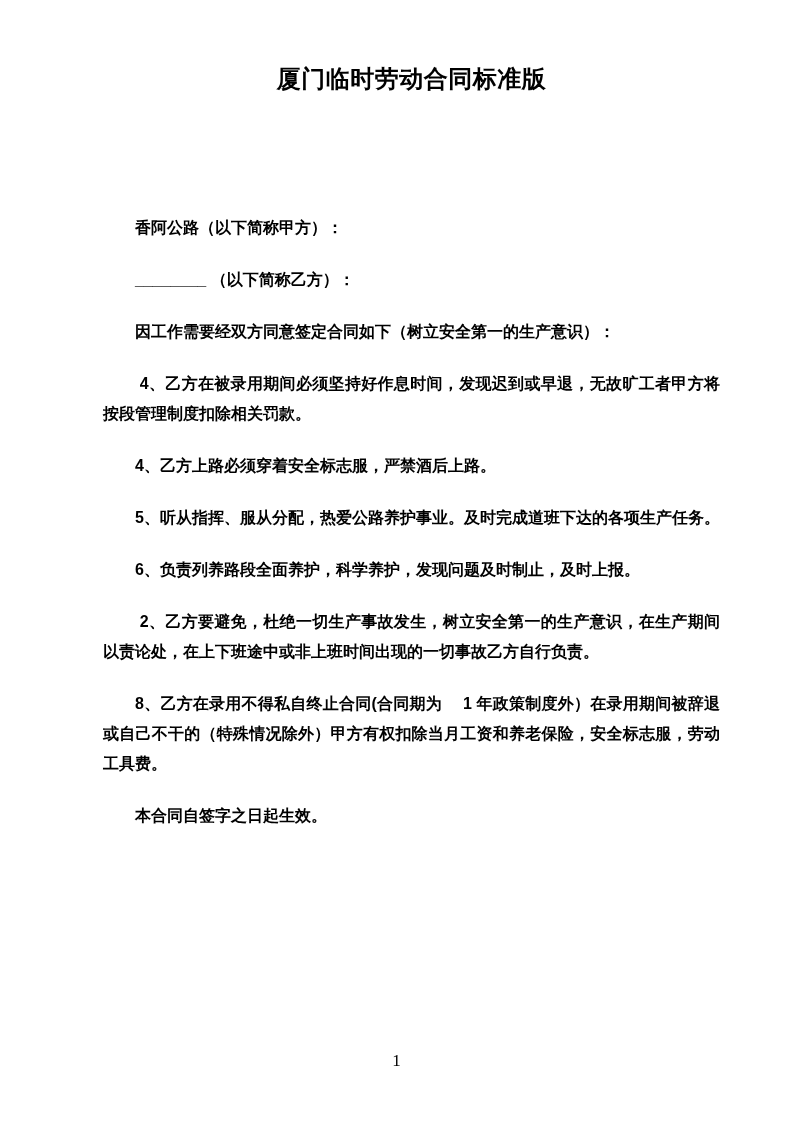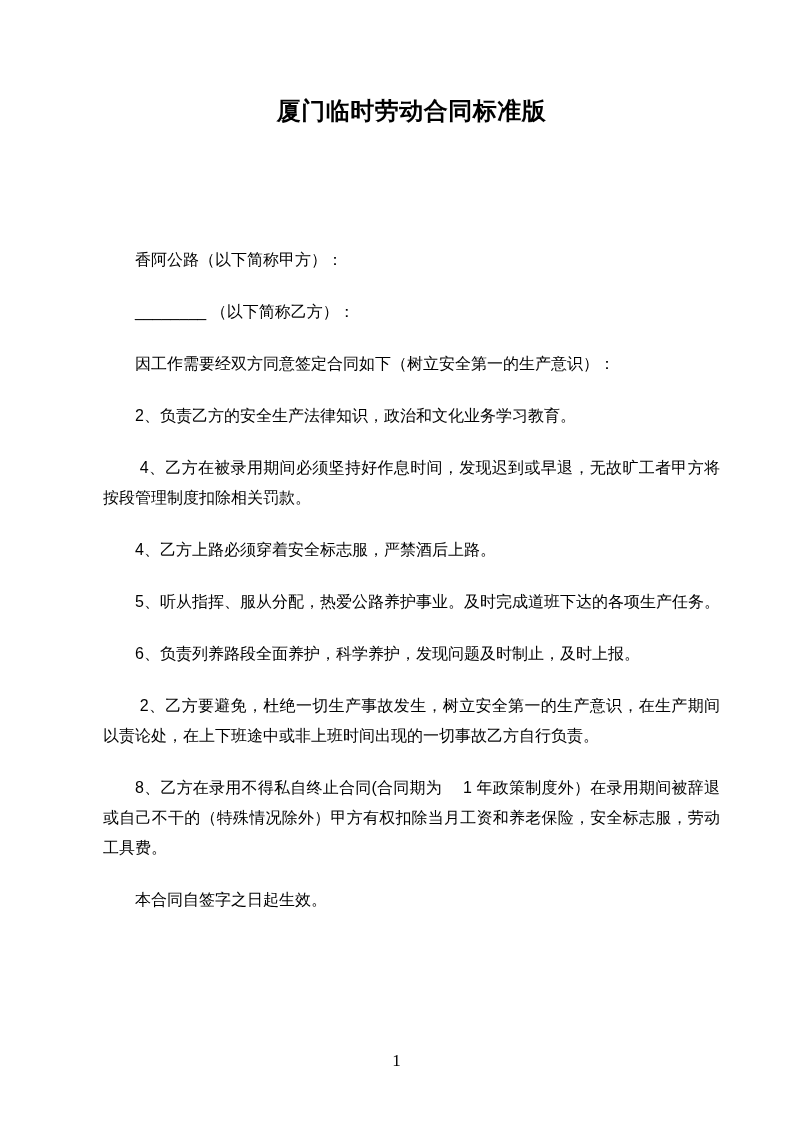--- a/index.html
+++ b/index.html
@@ -9,36 +9,36 @@
   }
   .page {
     position: relative;
     width: 793px;
     height: 1122px;
     margin: 0 auto;
     background: #ffffff;
     color: #000000;
     font-family: "Liberation Sans", "DejaVu Sans", sans-serif;
     box-sizing: border-box;
-    padding: 94px 73px 0 103px;
+    padding: 62px 73px 0 103px;
     overflow: hidden;
   }
   .doc-title {
     margin: 0 0 118px 0;
     font-size: 24px;
     line-height: 33px;
     font-weight: 700;
     text-align: center;
     letter-spacing: 0.5px;
   }
   .para {
     margin: 0 0 22px 0;
     font-size: 16px;
     line-height: 30px;
-    font-weight: 400;
+    font-weight: 700;
     text-indent: 2em;
     text-align: justify;
     white-space: pre-wrap;
     word-break: break-all;
   }
   .page-footer {
     position: absolute;
     left: 0;
     right: 0;
     top: 1050px;
@@ -56,21 +56,20 @@
 
   <h1 class="doc-title">厦门临时劳动合同标准版</h1>
 
   <p class="para">香阿公路（以下简称甲方）：</p>
 
   <p class="para">________ （以下简称乙方）：</p>
 
   <p class="para">因工作需要经双方同意签定合同如下（树立安全第一的生产意识）：</p>
 
 
-  <p class="para">2、负责乙方的安全生产法律知识，政治和文化业务学习教育。</p>
 
   <p class="para"> 4、乙方在被录用期间必须坚持好作息时间，发现迟到或早退，无故旷工者甲方将按段管理制度扣除相关罚款。</p>
 
   <p class="para">4、乙方上路必须穿着安全标志服，严禁酒后上路。</p>
 
   <p class="para">5、听从指挥、服从分配，热爱公路养护事业。及时完成道班下达的各项生产任务。</p>
 
   <p class="para">6、负责列养路段全面养护，科学养护，发现问题及时制止，及时上报。</p>
 
   <p class="para"> 2、乙方要避免，杜绝一切生产事故发生，树立安全第一的生产意识，在生产期间以责论处，在上下班途中或非上班时间出现的一切事故乙方自行负责。</p>

